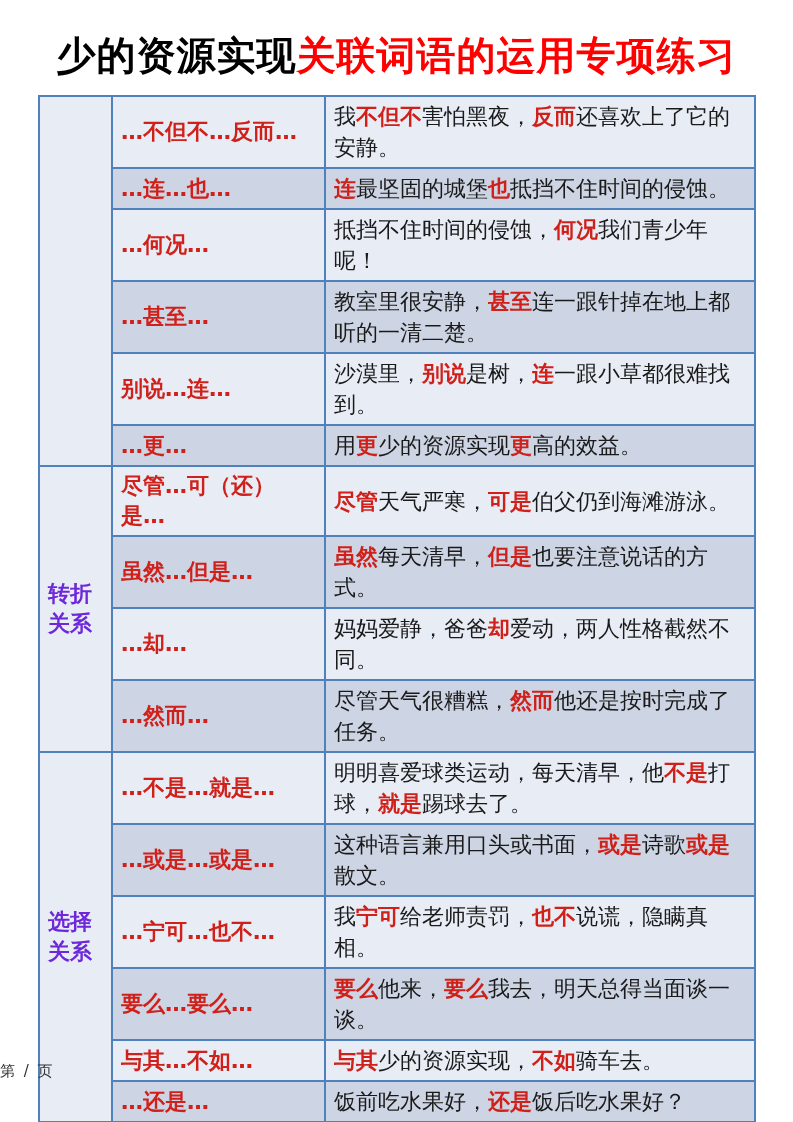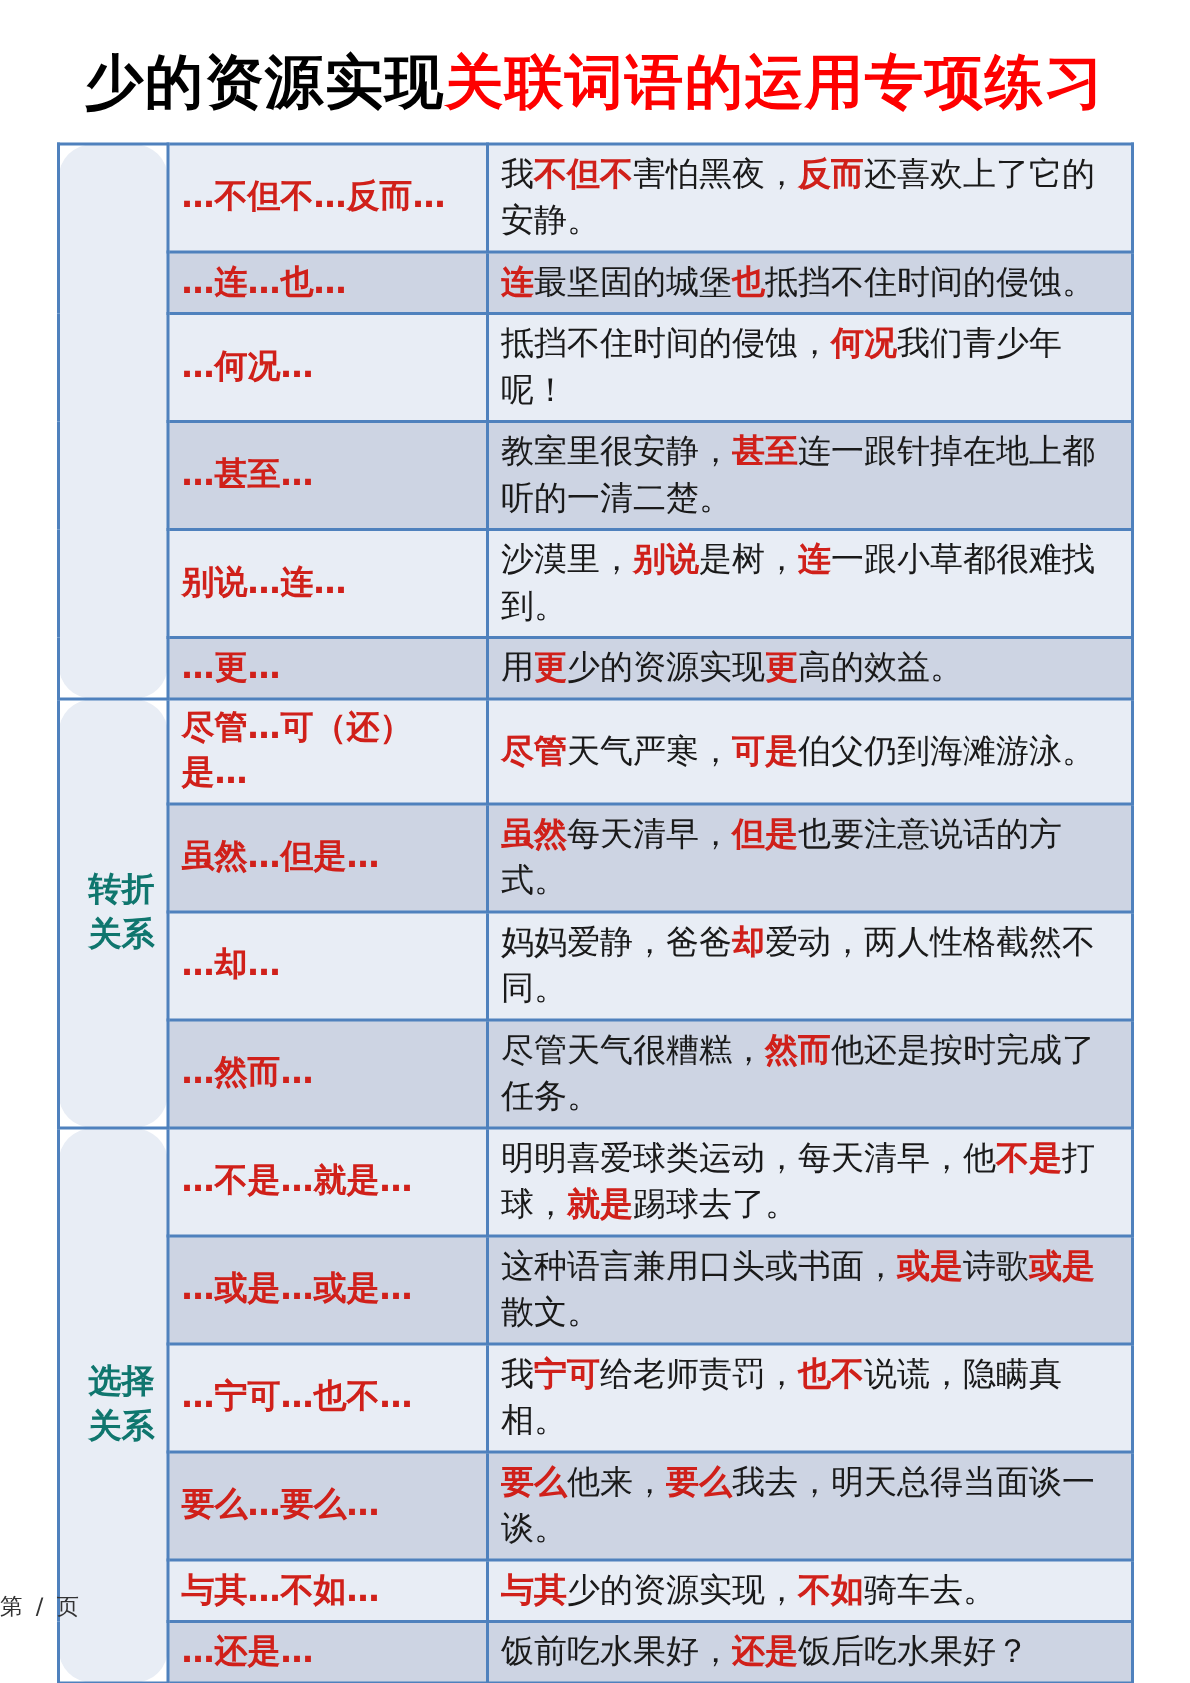--- a/index.html
+++ b/index.html
@@ -27,31 +27,32 @@
     border-collapse:collapse;table-layout:fixed;
   }
   table.grid td{
     border:2px solid var(--border);
     vertical-align:middle;
     padding:4px 8px;
   }
   td.cat{
     width:55px;background:var(--row-light);
     font-weight:bold;font-size:22px;line-height:30px;
-    text-align:right;color:#0f766e;padding:4px 6px;border-radius:23px;
+    text-align:left;color:#6d28d9;padding:4px 6px;
   }
   td.pattern{
     width:195px;background:var(--row-light);
     color:var(--red);font-weight:bold;font-size:22px;line-height:30px;
     text-align:left;
   }
   td.example{
     background:var(--row-light);
     font-size:22px;line-height:31px;text-align:left;
     color:#1a1a1a;
+    font-family:Liberation Serif, serif;
   }
   tr.shaded td.pattern,tr.shaded td.example{background:var(--row-shaded);margin-left:44px;}
   td.example b{color:var(--red);font-weight:bold;}
   .footer{
     position:absolute;left:0;right:0;top:1062px;
     text-align:left;font-size:15px;color:#333;
     letter-spacing:2px;
   }
 </style>
 </head>

